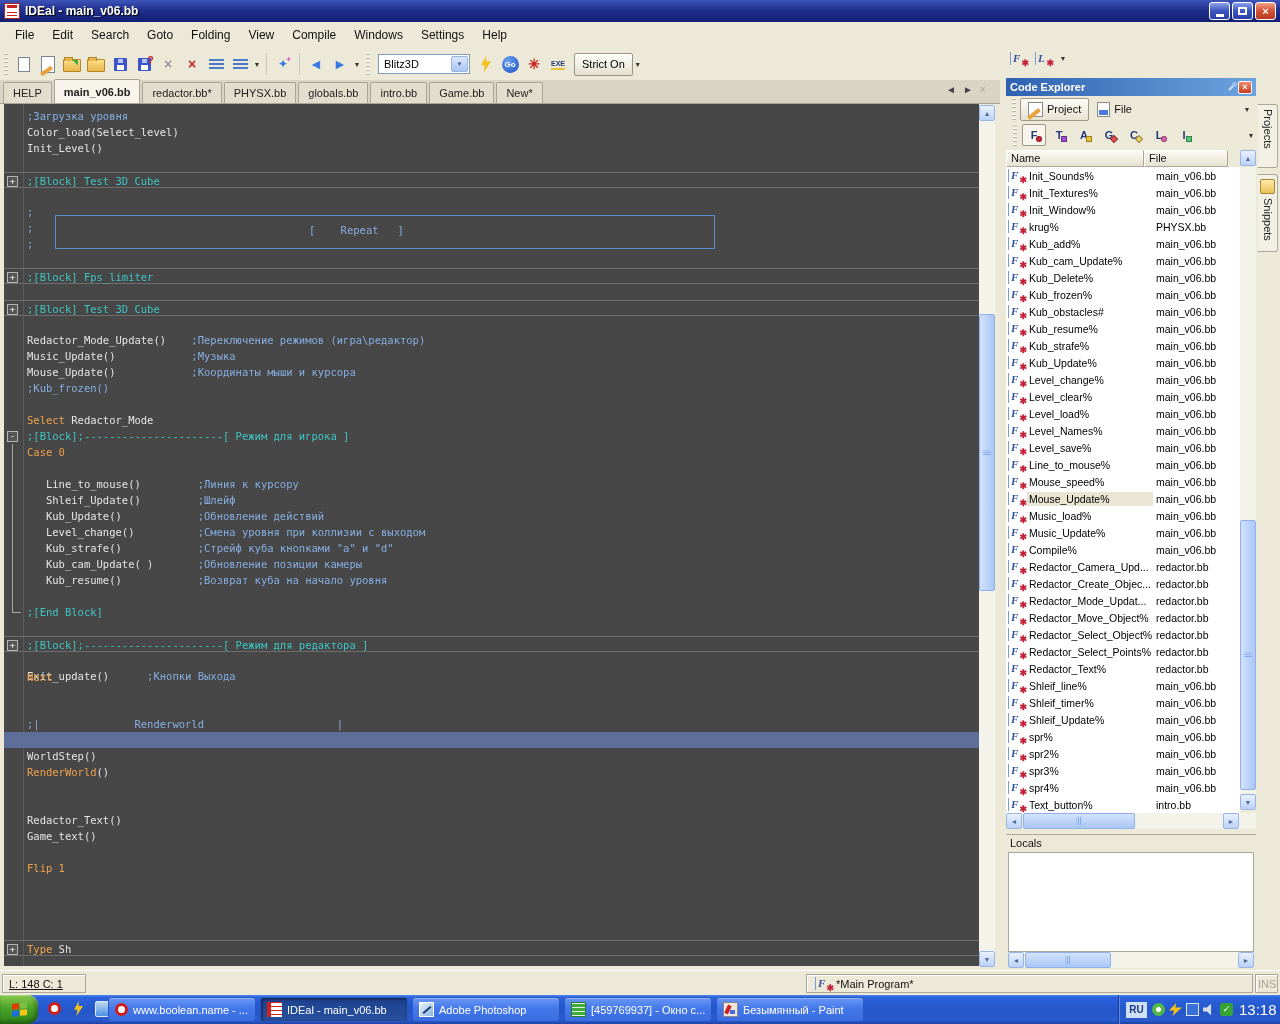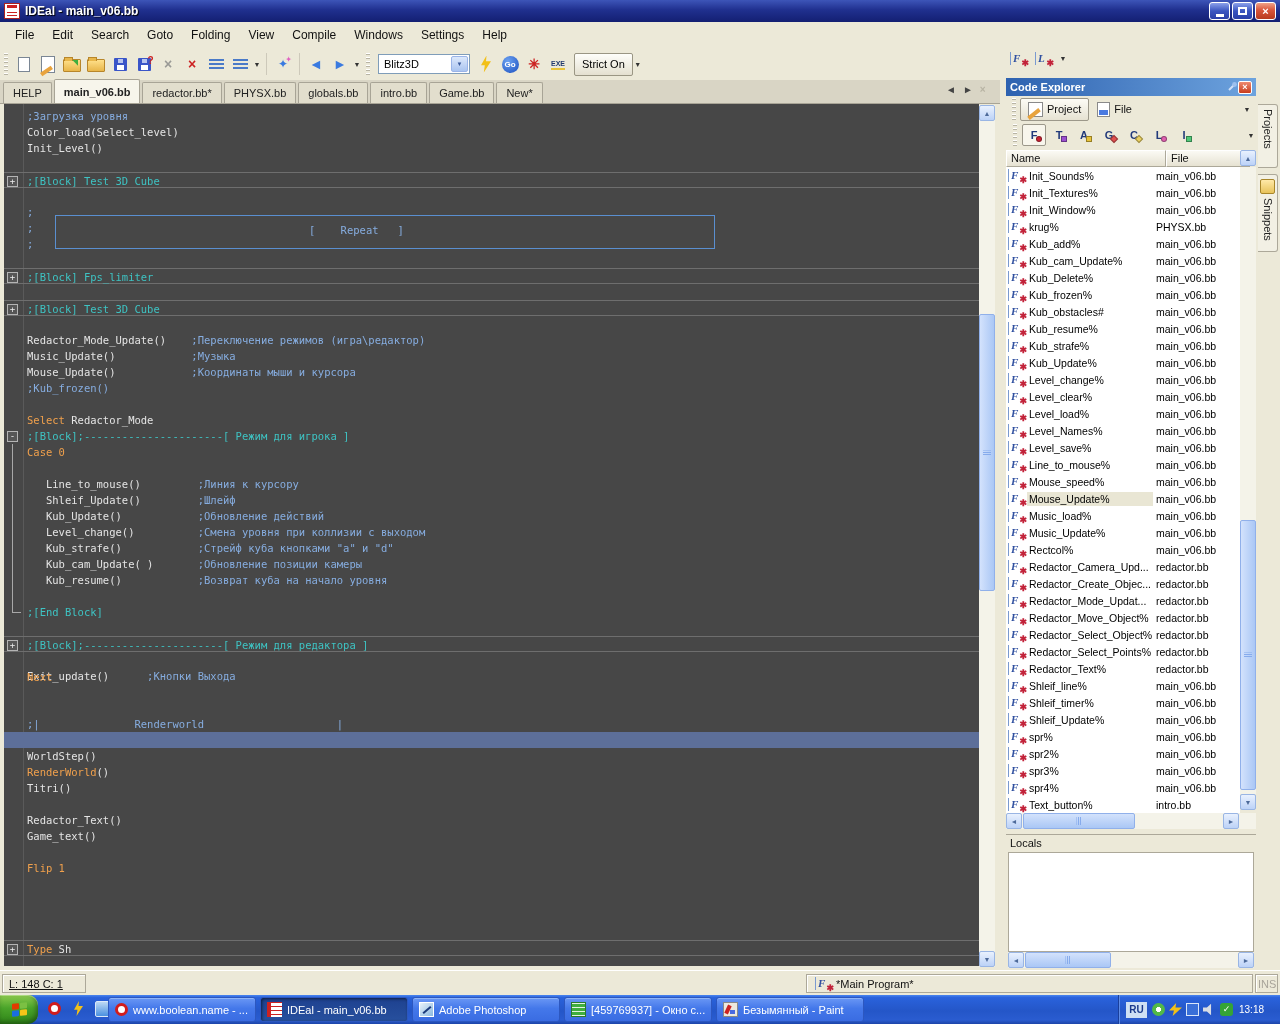--- a/index.html
+++ b/index.html
@@ -191,21 +191,21 @@
   .tray{position:absolute;right:0;top:0;width:162px;height:29px;display:flex;align-items:center;gap:5px;
     padding-left:7px;box-sizing:border-box;border-left:1px solid #1a3f9b;box-shadow:inset 1px 0 0 #5d8ce8;}
   .lang-box{width:21px;height:16px;background:#cfe0f4;color:#1a3a8c;font-size:10px;font-weight:bold;
     display:flex;align-items:center;justify-content:center;flex:none;}
   .tri{width:13px;height:13px;flex:none;position:relative;}
   .icq-flower-icon{background:radial-gradient(circle,#fff 26%,#52b947 30%);border-radius:50%;}
   .display-icon{background:#3a6fd8;border:1px solid #dbe6f8;box-sizing:border-box;}
   .volume-icon{background:#d8dce4;clip-path:polygon(0 35%,30% 35%,62% 5%,62% 95%,30% 65%,0 65%);}
   .antivirus-icon{background:#35a435;border-radius:3px;color:#fff;font-size:9px;text-align:center;line-height:13px;}
   .antivirus-icon::after{content:"✓";}
-  .clock{color:#fff;font-size:10px;margin-left:1px;}
+  .clock{color:#fff;font-size:15px;margin-left:1px;}
 </style>
 </head>
 <body>
 
 <div id="screen">
 
   <div class="titlebar">
     <span class="app-icon"></span>
     <span class="title-text">IDEal - main_v06.bb</span>
     <span class="wb">
@@ -361,21 +361,20 @@
         <div class="ln" style="top: 516px;"></div>
         <div class="ln sep" style="top: 532px;"><span class="fold-box">+</span><span class="seg-b">;[Block];----------------------[ Режим для редактора ]</span></div>
         <div class="ln" style="top: 548px;"></div>
         <div class="ln" style="top: 564px;"><span class="seg-w">Exit_update()</span><span class="seg-c">      ;Кнопки Выхода</span></div>
         <div class="ln" style="top: 580px;"></div>
         <div class="ln" style="top: 565px;"><span class="seg-k">Next</span></div>
         <div class="ln" style="top: 612px;"><span class="seg-c">;|               Renderworld                     |</span></div>
         <div class="ln hl" style="top: 628px;"></div>
         <div class="ln" style="top: 644px;"><span class="seg-w">WorldStep()</span></div>
         <div class="ln" style="top: 660px;"><span class="seg-k">RenderWorld</span><span class="seg-w">()</span></div>
-        <div class="ln" style="top: 676px;"><span class="seg-w">Titri()</span></div>
         <div class="ln" style="top: 692px;"></div>
         <div class="ln" style="top: 724px;"><span class="seg-w">Game_text()</span></div>
         <div class="ln" style="top: 708px;"><span class="seg-w">Redactor_Text()</span></div>
         <div class="ln" style="top: 740px;"></div>
         <div class="ln" style="top: 756px;"><span class="seg-k">Flip 1</span></div>
         <div class="ln" style="top: 772px;"></div>
         <div class="ln" style="top: 788px;"></div>
         <div class="ln" style="top: 820px;"></div>
         <div class="ln sep" style="top: 836px;"><span class="fold-box">+</span><span class="seg-k">Type</span><span class="seg-w"> Sh</span></div>
       </div>
@@ -420,21 +419,21 @@
           <span class="ficonbtn">A<i class="dot dot-square" style="background: rgb(232, 195, 58);"></i></span>
           <span class="ficonbtn">G<i class="dot dot-diamond" style="background: rgb(224, 80, 80);"></i></span>
           <span class="ficonbtn">C<i class="dot dot-diamond" style="background: rgb(234, 208, 96);"></i></span>
           <span class="ficonbtn">L<i class="dot dot-circle" style="background: rgb(224, 96, 176);"></i></span>
           <span class="ficonbtn">I<i class="dot dot-square" style="background: rgb(80, 200, 120);"></i></span>
         </span>
       <span style="flex:1"></span>
       <span class="ddcaret">▼</span>
     </div>
     <div class="xhead">
-      <span class="xhcell" style="width:160px;">Name</span>
+      <span class="xhcell" style="width:138px;">Name</span>
       <span class="xhcell" style="width:84px;">File</span>
     </div>
     <div class="xlist">
         <div class="xrow" style="top: 0px;">
           <span class="fg-ic">F<i>✱</i></span>
           <span class="nm">Init_Sounds%</span>
           <span class="fl">main_v06.bb</span>
         </div>
         <div class="xrow" style="top: 17px;">
           <span class="fg-ic">F<i>✱</i></span>
@@ -536,21 +535,21 @@
           <span class="nm">Music_load%</span>
           <span class="fl">main_v06.bb</span>
         </div>
         <div class="xrow" style="top: 357px;">
           <span class="fg-ic">F<i>✱</i></span>
           <span class="nm">Music_Update%</span>
           <span class="fl">main_v06.bb</span>
         </div>
         <div class="xrow" style="top: 374px;">
           <span class="fg-ic">F<i>✱</i></span>
-          <span class="nm">Rectcol%</span>
+          <span class="nm">Compile%</span>
           <span class="fl">main_v06.bb</span>
         </div>
         <div class="xrow" style="top: 391px;">
           <span class="fg-ic">F<i>✱</i></span>
           <span class="nm">Redactor_Camera_Upd...</span>
           <span class="fl">redactor.bb</span>
         </div>
         <div class="xrow" style="top: 408px;">
           <span class="fg-ic">F<i>✱</i></span>
           <span class="nm">Redactor_Create_Objec...</span>

